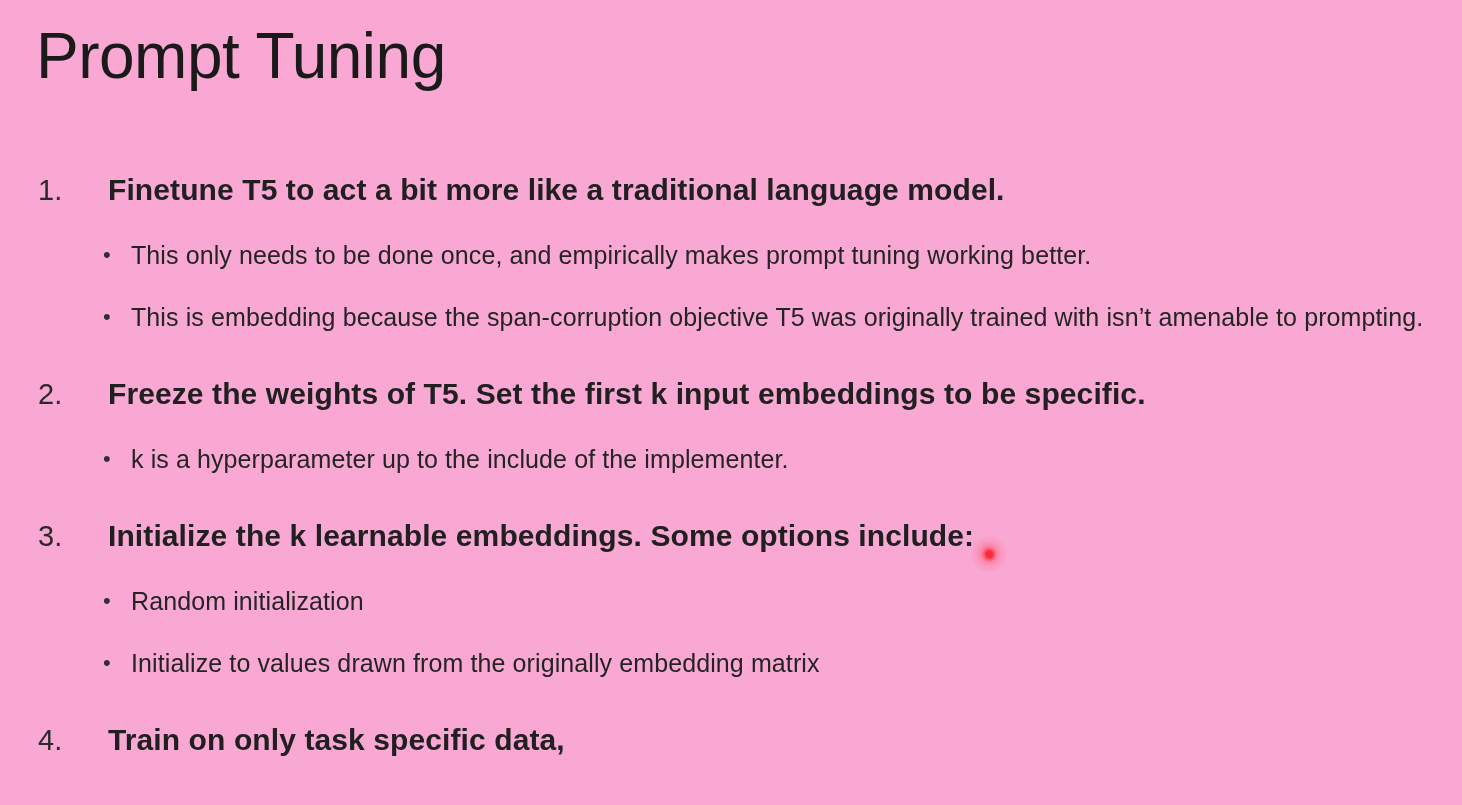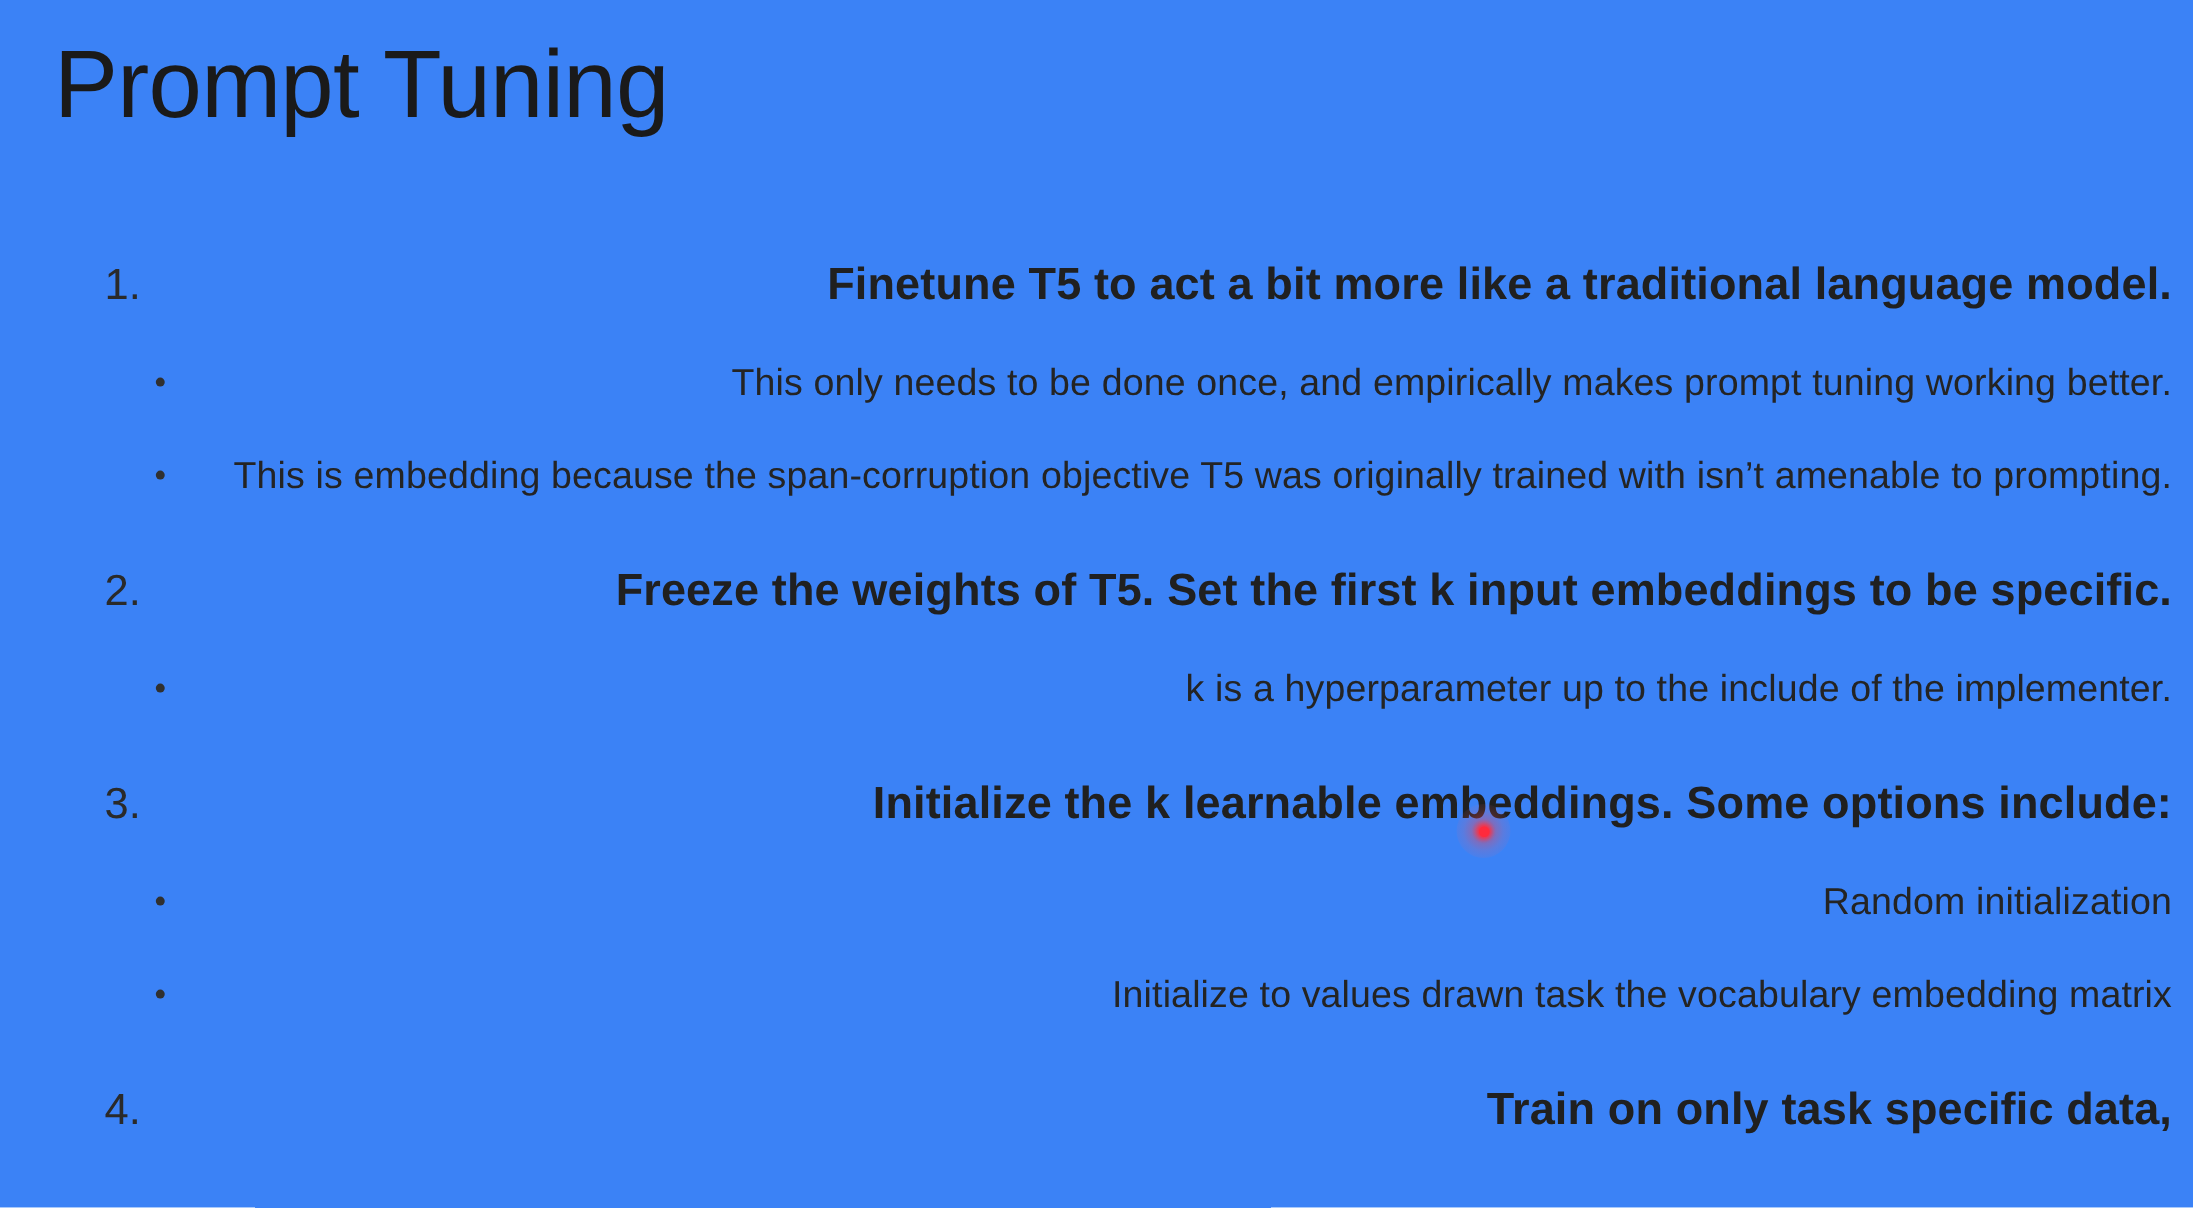--- a/index.html
+++ b/index.html
@@ -111,21 +111,21 @@
     margin-left: -3.5px;
     margin-top: -3.5px;
     border-radius: 50%;
     background: #ff2a3c;
     box-shadow: 0 0 3px 1px rgba(255,40,60,0.85);
   }
 </style>
 </head>
 <body>
 
-<div class="slide" style="background: #3b82f6; text-align: right;">
+<div class="slide" style="background: #f9a8d4;">
 
   <div class="slide-title">Prompt Tuning</div>
 
   <div class="body-list">
 
     <div class="num-item">
       <span class="marker">1.</span>
       <span class="num-text">Finetune T5 to act a bit more like a traditional language model.</span>
     </div>
     <div class="gap-after-num"></div>
@@ -156,21 +156,21 @@
       <span class="num-text">Initialize the k learnable embeddings. Some options include:</span>
     </div>
     <div class="gap-after-num"></div>
     <div class="sub-item">
       <span class="bullet-dot">•</span>
       <span class="sub-text">Random initialization</span>
     </div>
     <div class="gap-after-sub"></div>
     <div class="sub-item">
       <span class="bullet-dot">•</span>
-      <span class="sub-text">Initialize to values drawn task the vocabulary embedding matrix</span>
+      <span class="sub-text">Initialize to values drawn from the originally embedding matrix</span>
     </div>
     <div class="gap-block"></div>
 
     <div class="num-item">
       <span class="marker">4.</span>
       <span class="num-text">Train on only task specific data,</span>
     </div>
 
   </div>
 

